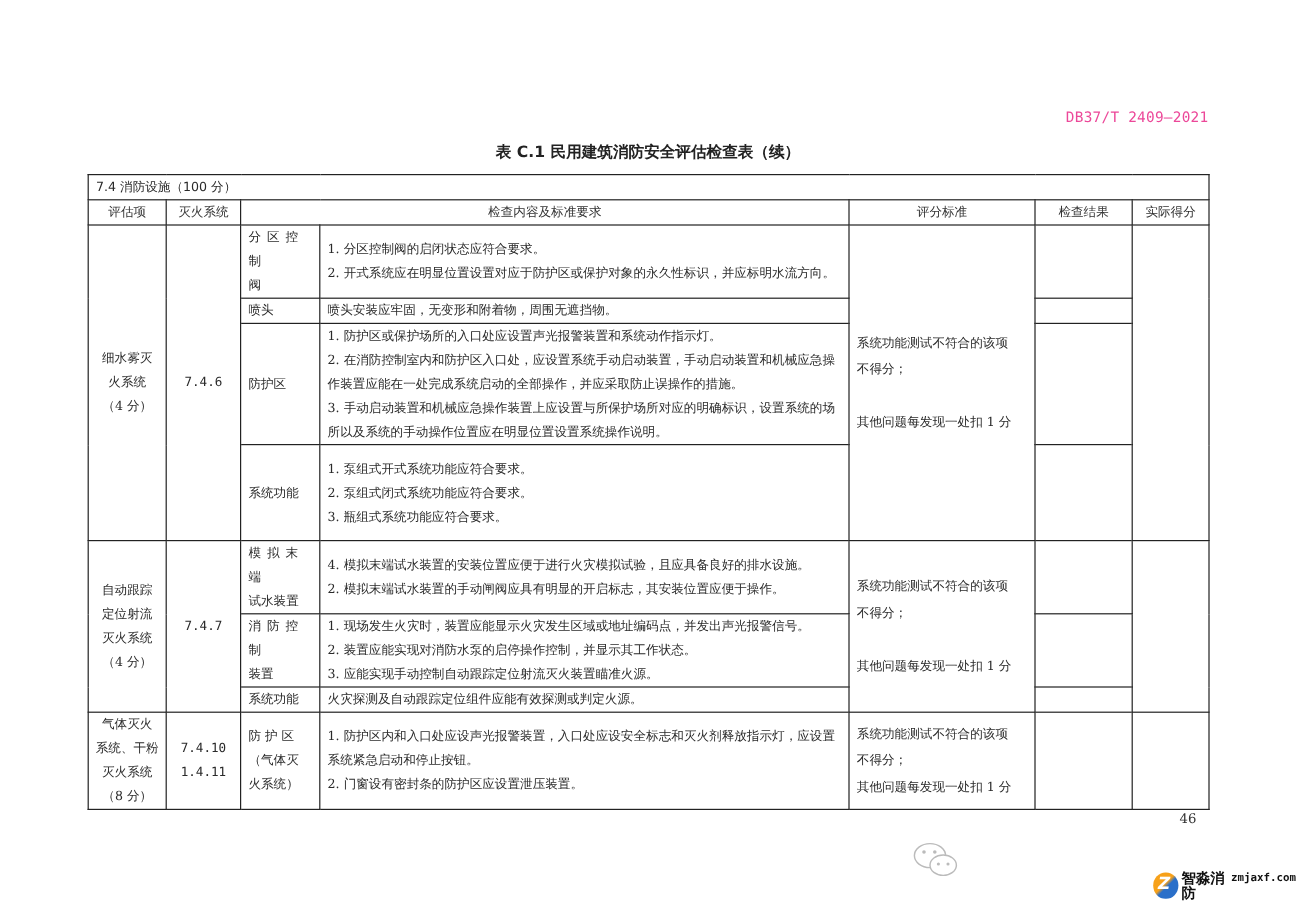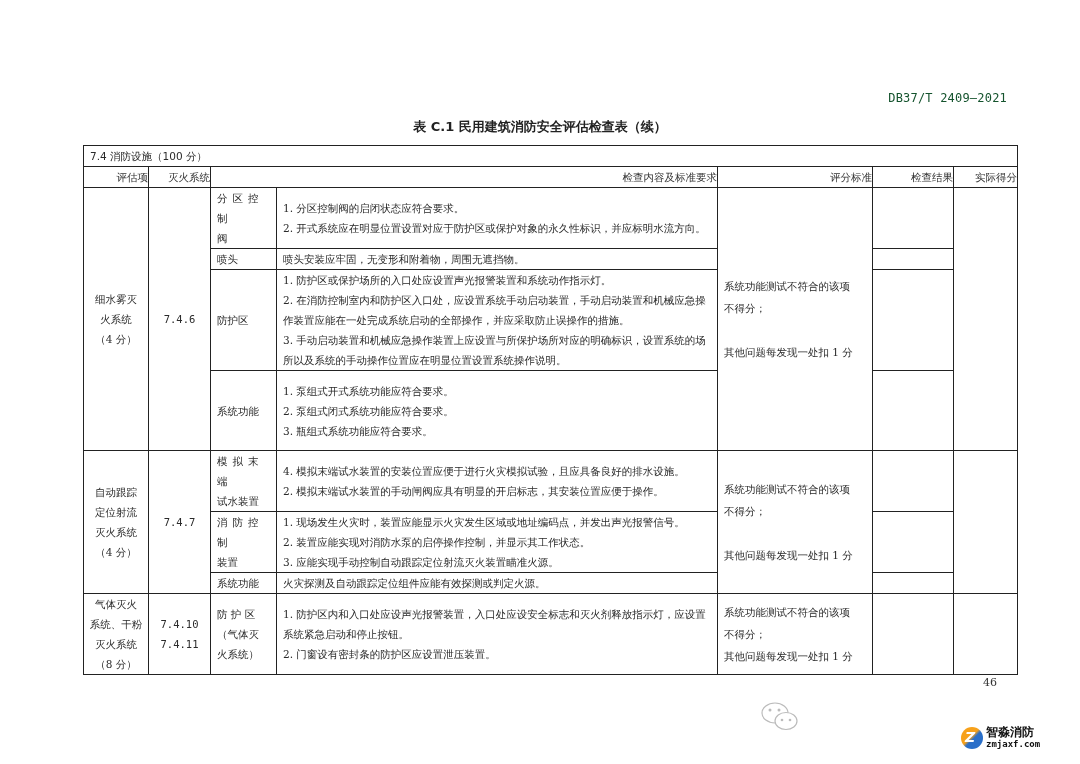--- a/index.html
+++ b/index.html
@@ -2,35 +2,35 @@
 <html><head>
   <meta charset="utf-8">
   <style>
     html, body { margin: 0; padding: 0; }
     body {
       width: 1080px; height: 764px; background: #ffffff; position: relative; overflow: hidden;
       font-family: "DejaVu Serif", "Liberation Serif", serif; color: #2a2a2a;
     }
     .doc-code {
       position: absolute; left: 880px; top: 91px; width: 127px; text-align: right;
-      font-family: "DejaVu Sans Mono", "Liberation Mono", monospace; font-size: 12px; color: #14532d; letter-spacing: 0.2px;
+      font-family: "DejaVu Sans Mono", "Liberation Mono", monospace; font-size: 12px; color: #ec4899; letter-spacing: 0.2px;
     }
     .doc-title {
       position: absolute; left: 0; top: 118px; width: 1080px; text-align: center;
       font-family: "DejaVu Sans", "Liberation Sans", sans-serif; font-size: 13px; font-weight: bold; color: #222;
     }
     .tbl {
-      position: absolute; left: 83px; top: 145px; width: 934px;
+      position: absolute; left: 73px; top: 145px; width: 934px;
       border-collapse: collapse; table-layout: fixed; font-size: 10.5px; line-height: 20px;
     }
     .tbl td { border: 1.3px solid #222; padding: 0; vertical-align: middle; }
     .sec-head {
       font-family: "DejaVu Sans", "Liberation Sans", sans-serif; font-size: 10.5px; padding-left: 6px !important; height: 20px;
     }
-    .col-head td { text-align: right; height: 20px; color: #333; }
+    .col-head td { text-align: center; height: 20px; color: #333; }
     .item-cell { text-align: center; line-height: 20px; padding: 0 4px !important; }
     .clause-cell { text-align: center; font-family: "DejaVu Sans Mono", "Liberation Mono", monospace; font-size: 10.5px; }
     .sub-cell { padding: 0 6px !important; line-height: 20px; }
     .content-cell { padding: 0 6px !important; line-height: 20px; }
     .content-cell div { white-space: normal; }
     .score-cell { padding: 0 6px !important; line-height: 22px; vertical-align: middle; }
     .page-num {
       position: absolute; left: 983px; top: 676px; font-size: 11px; color: #333;
     }
     .wm {
@@ -42,21 +42,21 @@
     }
     .logo {
       position: absolute; left: 961px; top: 726px; display: flex; align-items: center;
     }
     .logo-mark {
       width: 22px; height: 22px; border-radius: 50%;
       background: linear-gradient(135deg, #f7a11a 0%, #f7a11a 45%, #2a6fc9 55%, #2a6fc9 100%);
       position: relative;
     }
     .logo-mark span { position: absolute; left: 4px; top: 2px; color: #fff; font-weight: bold; font-style: italic; font-size: 14px; font-family: "DejaVu Sans", sans-serif; }
-    .logo-text { margin-left: 3px; display: flex; flex-direction: column; line-height: 12px; }
+    .logo-text { margin-left: 3px; display: flex; line-height: 12px; }
     .logo-cn { font-family: "DejaVu Sans", "Liberation Sans", sans-serif; font-weight: bold; font-size: 12px; color: #111; }
     .logo-url { font-family: "DejaVu Sans Mono", "Liberation Mono", monospace; font-weight: bold; font-size: 9px; color: #111; }
   </style>
 </head>
 <body>
 
 <div class="doc-code">DB37/T 2409—2021</div>
 <div class="doc-title">表 C.1  民用建筑消防安全评估检查表（续）</div>
 
 <table class="tbl">
@@ -179,21 +179,21 @@
 
   <tr style="height:80px">
     <td class="item-cell">
       <div>气体灭火</div>
       <div>系统、干粉</div>
       <div>灭火系统</div>
       <div>（8 分）</div>
     </td>
     <td class="clause-cell">
       <div>7.4.10</div>
-      <div>7.4.11</div>
+      <div>1.4.11</div>
     </td>
     <td class="sub-cell">
       <div>防 护 区</div>
       <div>（气体灭</div>
       <div>火系统）</div>
     </td>
     <td class="content-cell">
       <div>1. 防护区内和入口处应设声光报警装置，入口处应设安全标志和灭火剂释放指示灯，应设置系统紧急启动和停止按钮。</div>
       <div>2. 门窗设有密封条的防护区应设置泄压装置。</div>
     </td>

